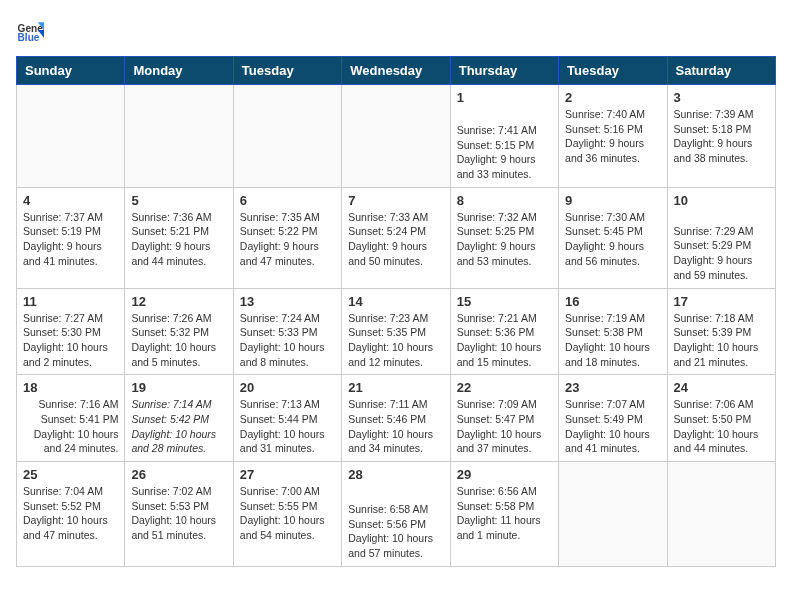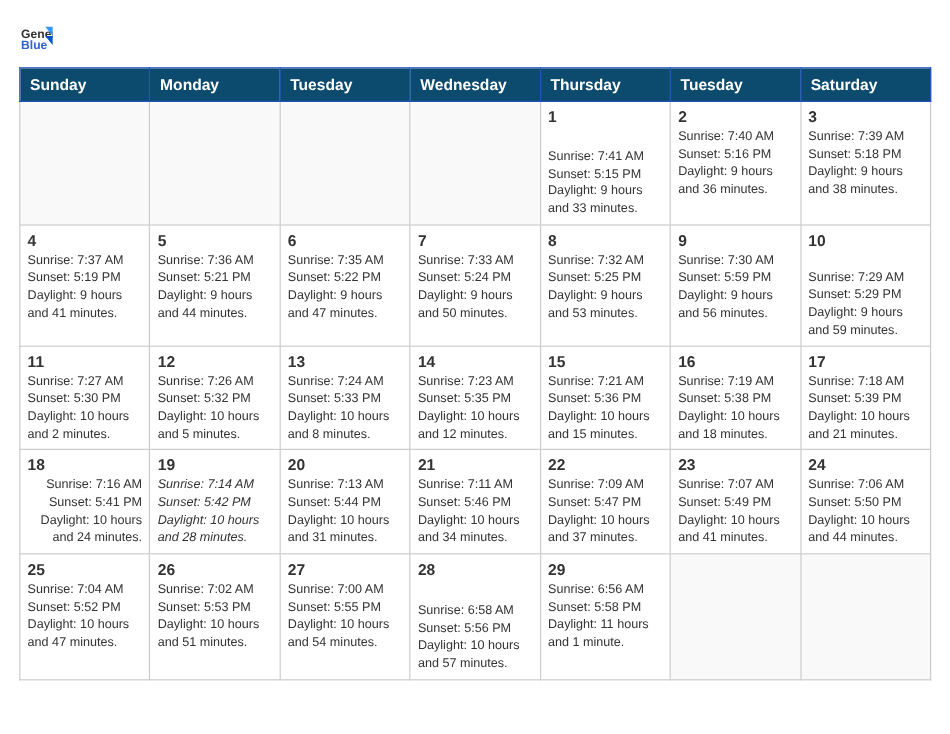--- a/index.html
+++ b/index.html
@@ -180,21 +180,21 @@
         <td>
           <span class="day-num">8</span>
           <div class="day-info" style="white-space: pre-line;">Sunrise: 7:32 AM
 Sunset: 5:25 PM
 Daylight: 9 hours
 and 53 minutes.</div>
         </td>
         <td>
           <span class="day-num">9</span>
           <div class="day-info" style="white-space: pre-line;">Sunrise: 7:30 AM
-Sunset: 5:59 PM
+Sunset: 5:45 PM
 Daylight: 9 hours
 and 56 minutes.</div>
         </td>
         <td>
           <span class="day-num">10</span>
           <div class="day-info" style="white-space: pre-line; margin-top: 16px;">Sunrise: 7:29 AM
 Sunset: 5:29 PM
 Daylight: 9 hours
 and 59 minutes.</div>
         </td>

